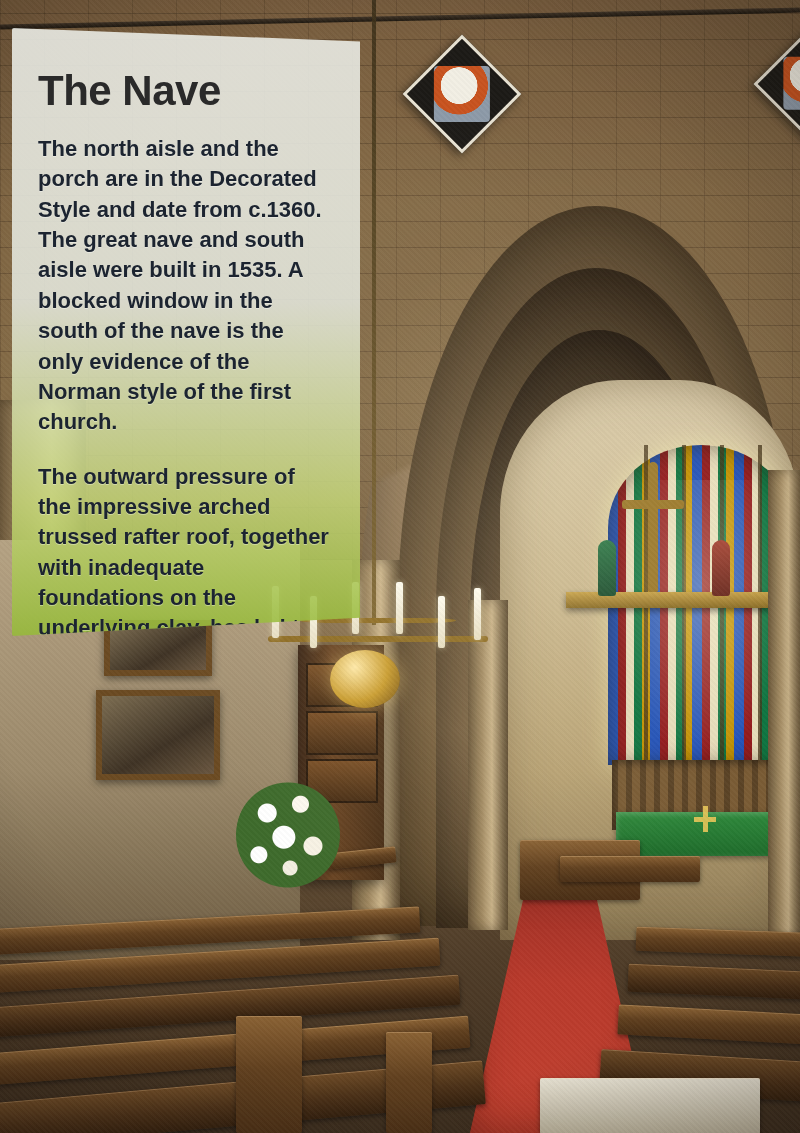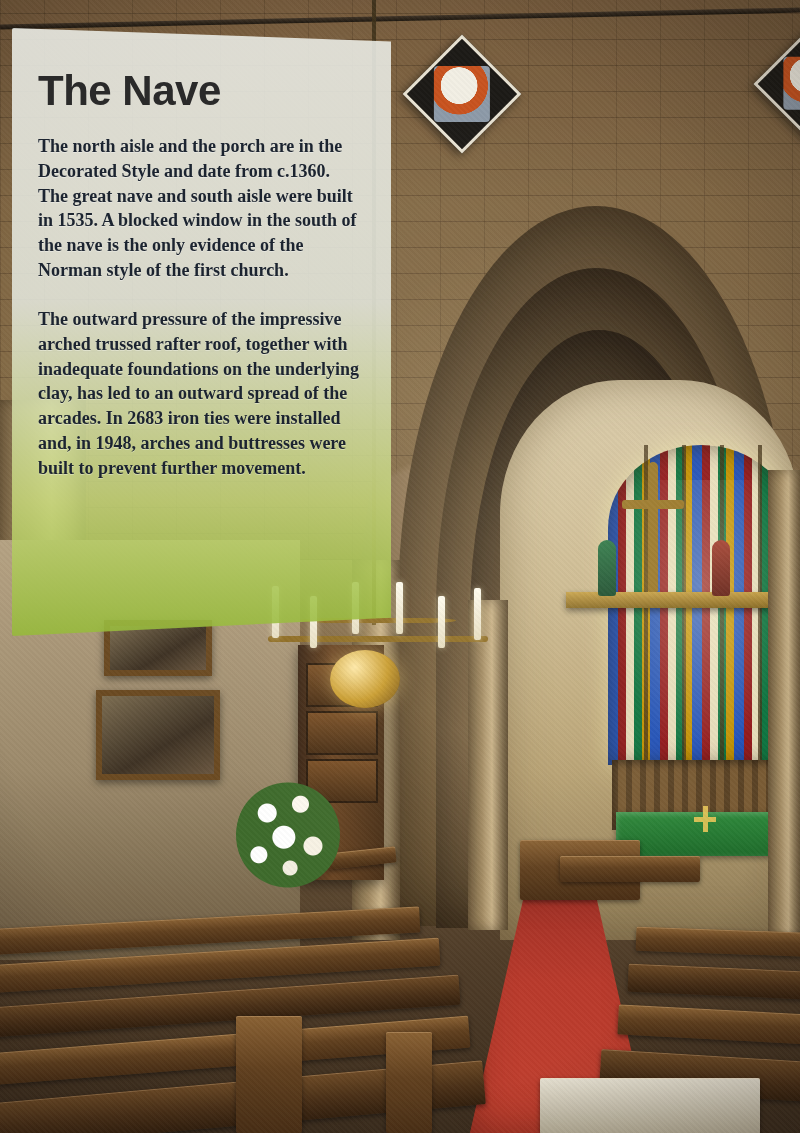--- a/index.html
+++ b/index.html
@@ -327,21 +327,21 @@
     background: linear-gradient(180deg, #3a3025, #15110b);
     transform: rotate(-1.2deg);
     opacity: 0.9;
   }
 
   
   .panel {
     position: absolute;
     left: 12px;
     top: 28px;
-    width: 379px;
+    width: 348px;
     height: 608px;
     background:
       linear-gradient(180deg,
         rgba(236,238,232,0.88) 0%,
         rgba(230,234,224,0.86) 45%,
         rgba(196,214,120,0.85) 78%,
         rgba(150,186,58,0.88) 100%);
     border-radius: 2px 10px 6px 2px;
     box-shadow: 0 6px 22px rgba(0,0,0,0.35);
     -webkit-clip-path: polygon(0% 0%, 100% 2.2%, 100% 97%, 0% 100%);
@@ -355,22 +355,22 @@
   .panel-title {
     font-family: "Liberation Sans", sans-serif;
     font-size: 42px;
     font-weight: 700;
     color: #2a2a2a;
     letter-spacing: -0.5px;
     margin: 0 0 22px 0;
     line-height: 1;
   }
   .panel-para {
-    font-family: Liberation Serif, serif;
-    font-size: 18px;
+    font-family: Liberation Sans, sans-serif;
+    font-size: 22px;
     font-weight: 700;
     color: #1c2430;
     line-height: 1.38;
     margin: 0 0 24px 0;
     text-shadow: 0 1px 0 rgba(255,255,255,0.35);
   }
   .panel-para:last-child { margin-bottom: 0; }
 </style>
 </head>
 <body>

